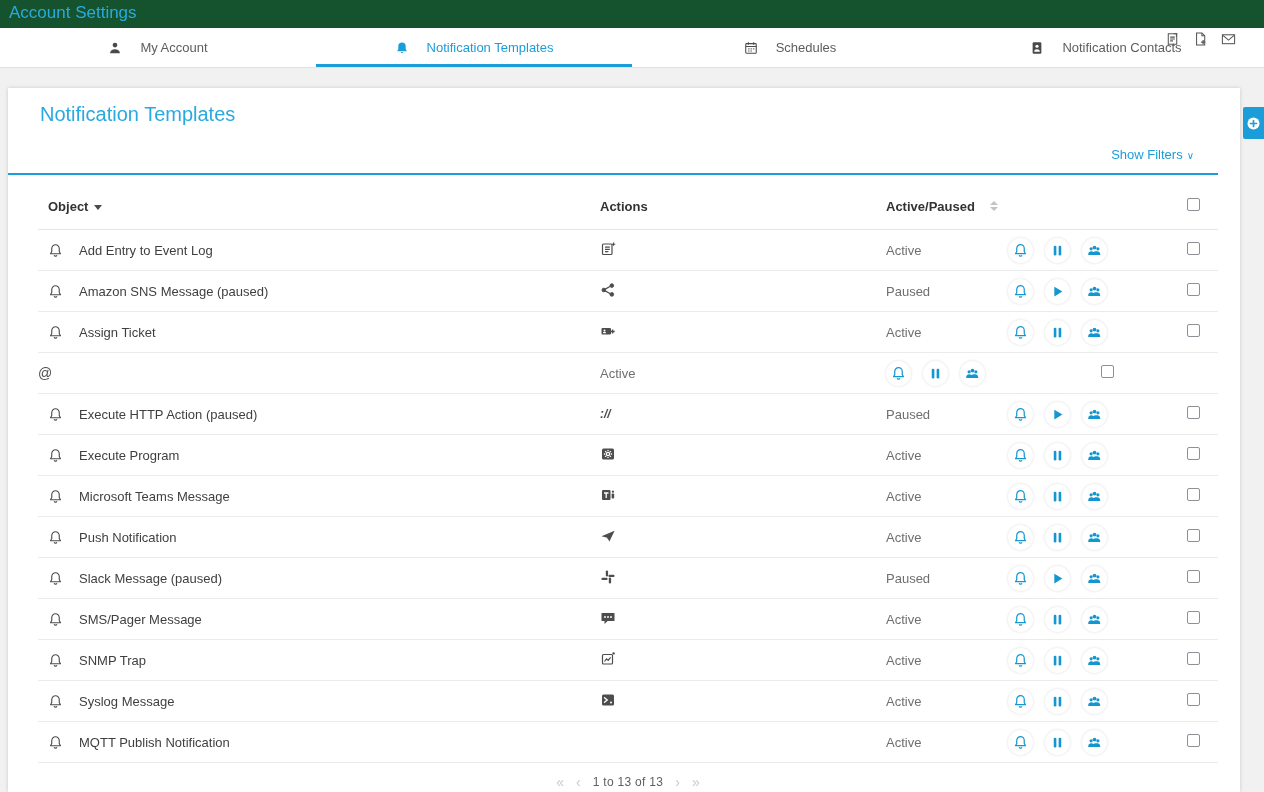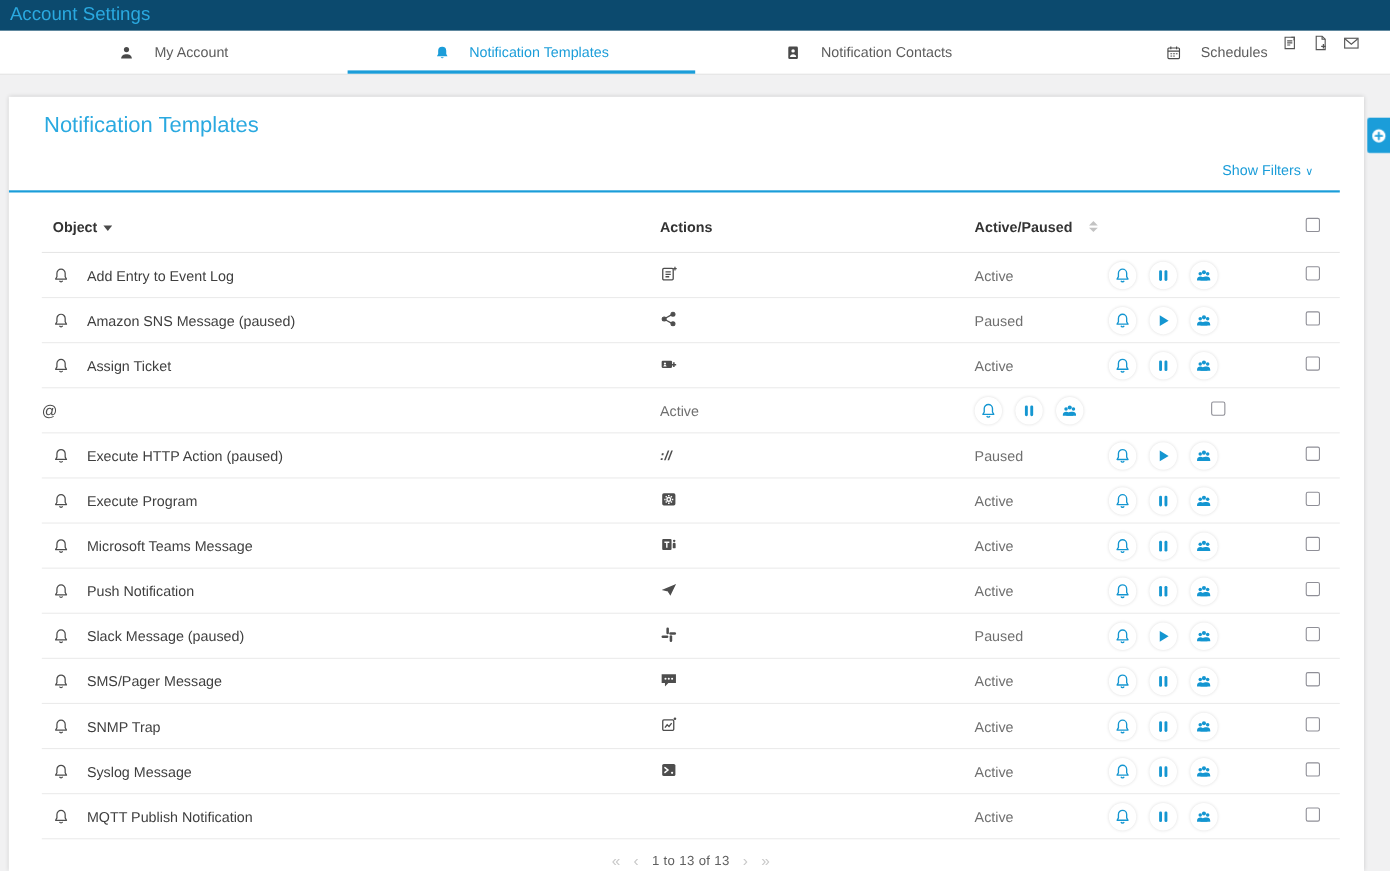--- a/index.html
+++ b/index.html
@@ -1,20 +1,20 @@
 <!DOCTYPE html>
 <html><head>
 <meta charset="utf-8">
 <style>
   * { margin:0; padding:0; box-sizing:border-box; }
   html,body { width:1264px; height:792px; overflow:hidden;
     font-family:"Liberation Sans", sans-serif; background:#f1f1f2; }
 
   
-  .topbar { height:28px; background:#0c4a6e; color:#2aa9e0;
+  .topbar { height:28px; background:#14532d; color:#2aa9e0;
     font-size:17px; line-height:26px; padding-left:9px; }
 
   
   .tabbar { position:relative; height:40px; background:#fff;
     border-bottom:1px solid #e2e2e2; display:flex; }
   .tab { flex:1; display:flex; align-items:flex-end; justify-content:center;
     gap:18px; font-size:13px; color:#5d5d5d; cursor:pointer;
     padding-bottom:9px; border-bottom:3px solid transparent; }
   .tab .ticon { width:14px; height:14px; display:inline-flex; color:#4a4a4a; }
   .tab.active { color:#1b9dd9; border-bottom-color:#1b9dd9; }
@@ -98,37 +98,37 @@
     <span class="ticon">
         <svg viewBox="0 0 16 16" fill="currentColor">
           <path d="M8 1.6a4.2 4.2 0 0 0-4.2 4.2v3.4L2.5 11.6h11L12.2 9.2V5.8A4.2 4.2 0 0 0 8 1.6z"></path>
           <path d="M6.4 12.6a1.7 1.7 0 0 0 3.2 0z"></path>
         </svg>
       </span>
     <span>Notification Templates</span>
   </div>
   <div class="tab">
     <span class="ticon">
+        <svg viewBox="0 0 16 16" fill="none" stroke="currentColor" stroke-width="1.2">
+          <rect x="2" y="3" width="12" height="11" rx="1"></rect>
+          <path d="M2 6.3h12M5 1.4v3M11 1.4v3"></path>
+          <path d="M4.6 9h1.8M7.4 9h1.8M10.2 9h1.8M4.6 11.4h1.8M7.4 11.4h1.8" stroke-width="1"></path>
+        </svg>
+      </span>
+    <span>Schedules</span>
+  </div>
+  <div class="tab">
+    <span class="ticon">
         <svg viewBox="0 0 16 16">
           <rect x="3" y="1.5" width="10" height="13" rx="1.4" fill="currentColor"></rect>
           <circle cx="8" cy="6" r="1.8" fill="#fff"></circle>
           <path d="M4.8 12.3c0-1.9 1.4-2.8 3.2-2.8s3.2.9 3.2 2.8z" fill="#fff"></path>
         </svg>
       </span>
     <span>Notification Contacts</span>
-  </div>
-  <div class="tab">
-    <span class="ticon">
-        <svg viewBox="0 0 16 16" fill="none" stroke="currentColor" stroke-width="1.2">
-          <rect x="2" y="3" width="12" height="11" rx="1"></rect>
-          <path d="M2 6.3h12M5 1.4v3M11 1.4v3"></path>
-          <path d="M4.6 9h1.8M7.4 9h1.8M10.2 9h1.8M4.6 11.4h1.8M7.4 11.4h1.8" stroke-width="1"></path>
-        </svg>
-      </span>
-    <span>Schedules</span>
   </div>
   <div class="topright">
     <span class="hicon">
         <svg viewBox="0 0 16 16" fill="none" stroke="currentColor" stroke-width="1.1">
           <path d="M3.5 2.5h9v11h-9z"></path>
           <path d="M9.5 2.5l3 0-0.5 3"></path>
           <path d="M5.5 6h5M5.5 8h5M5.5 10h3"></path>
         </svg>
       </span>
     <span class="hicon">

